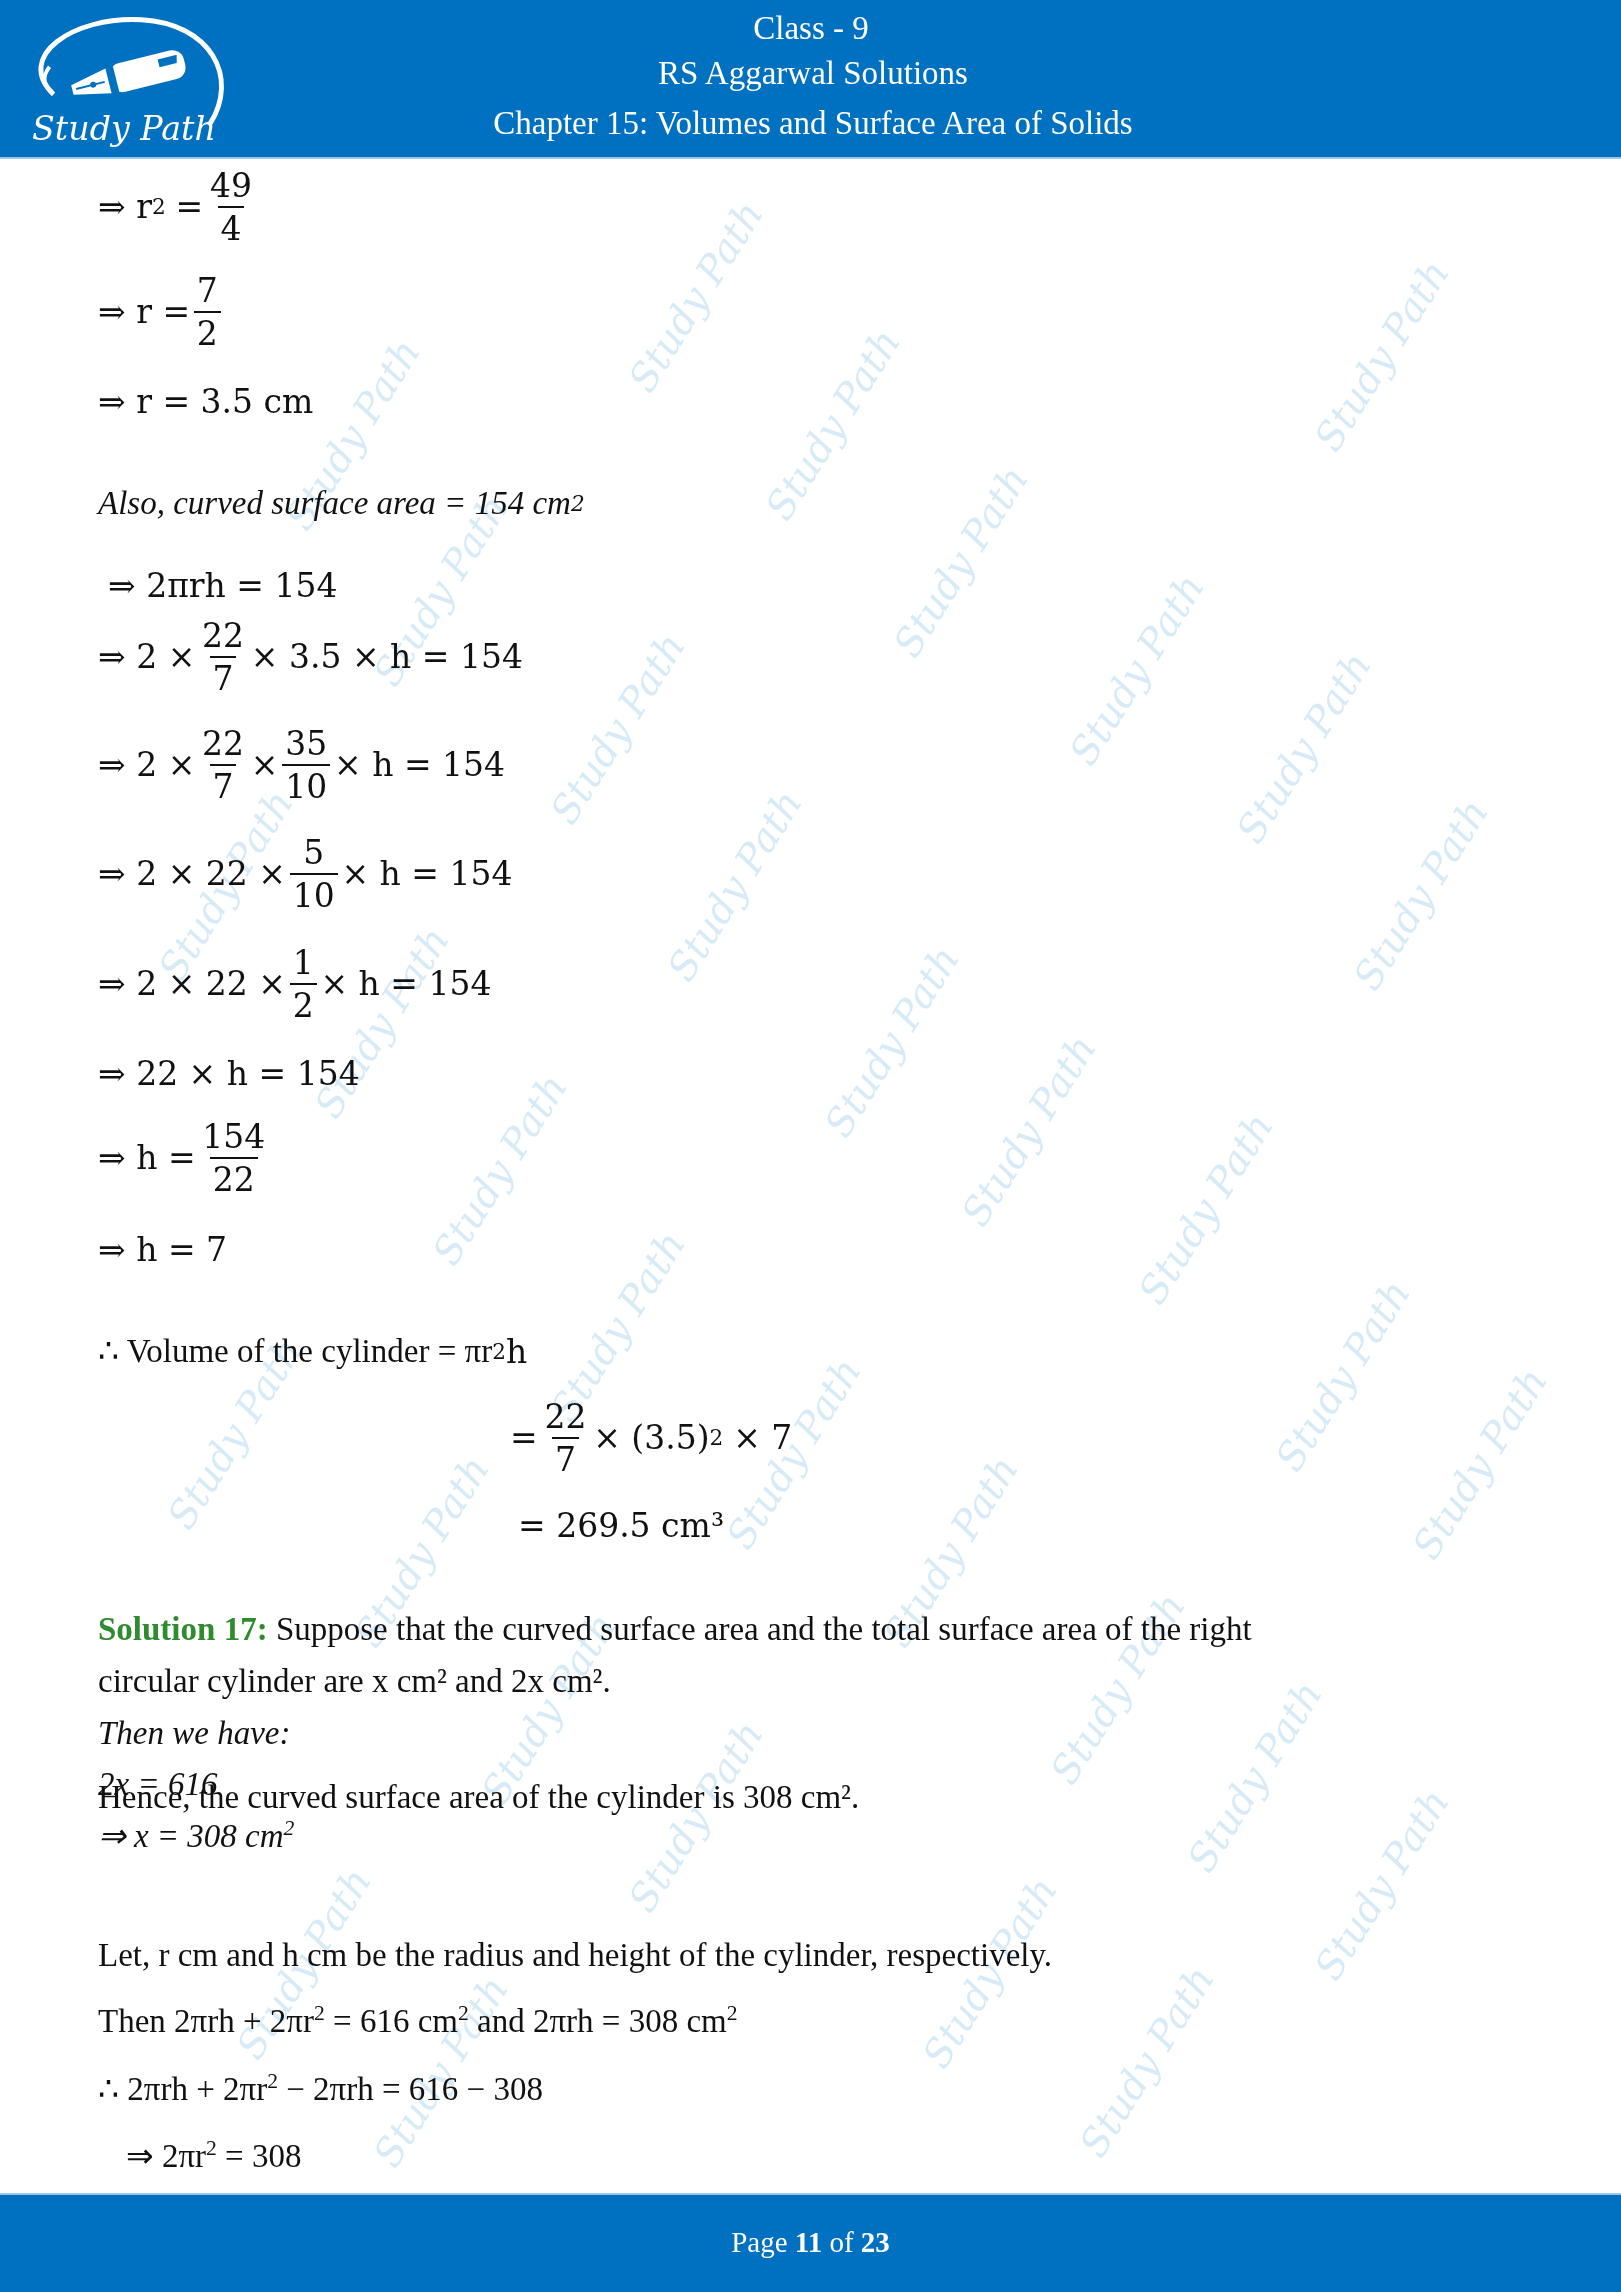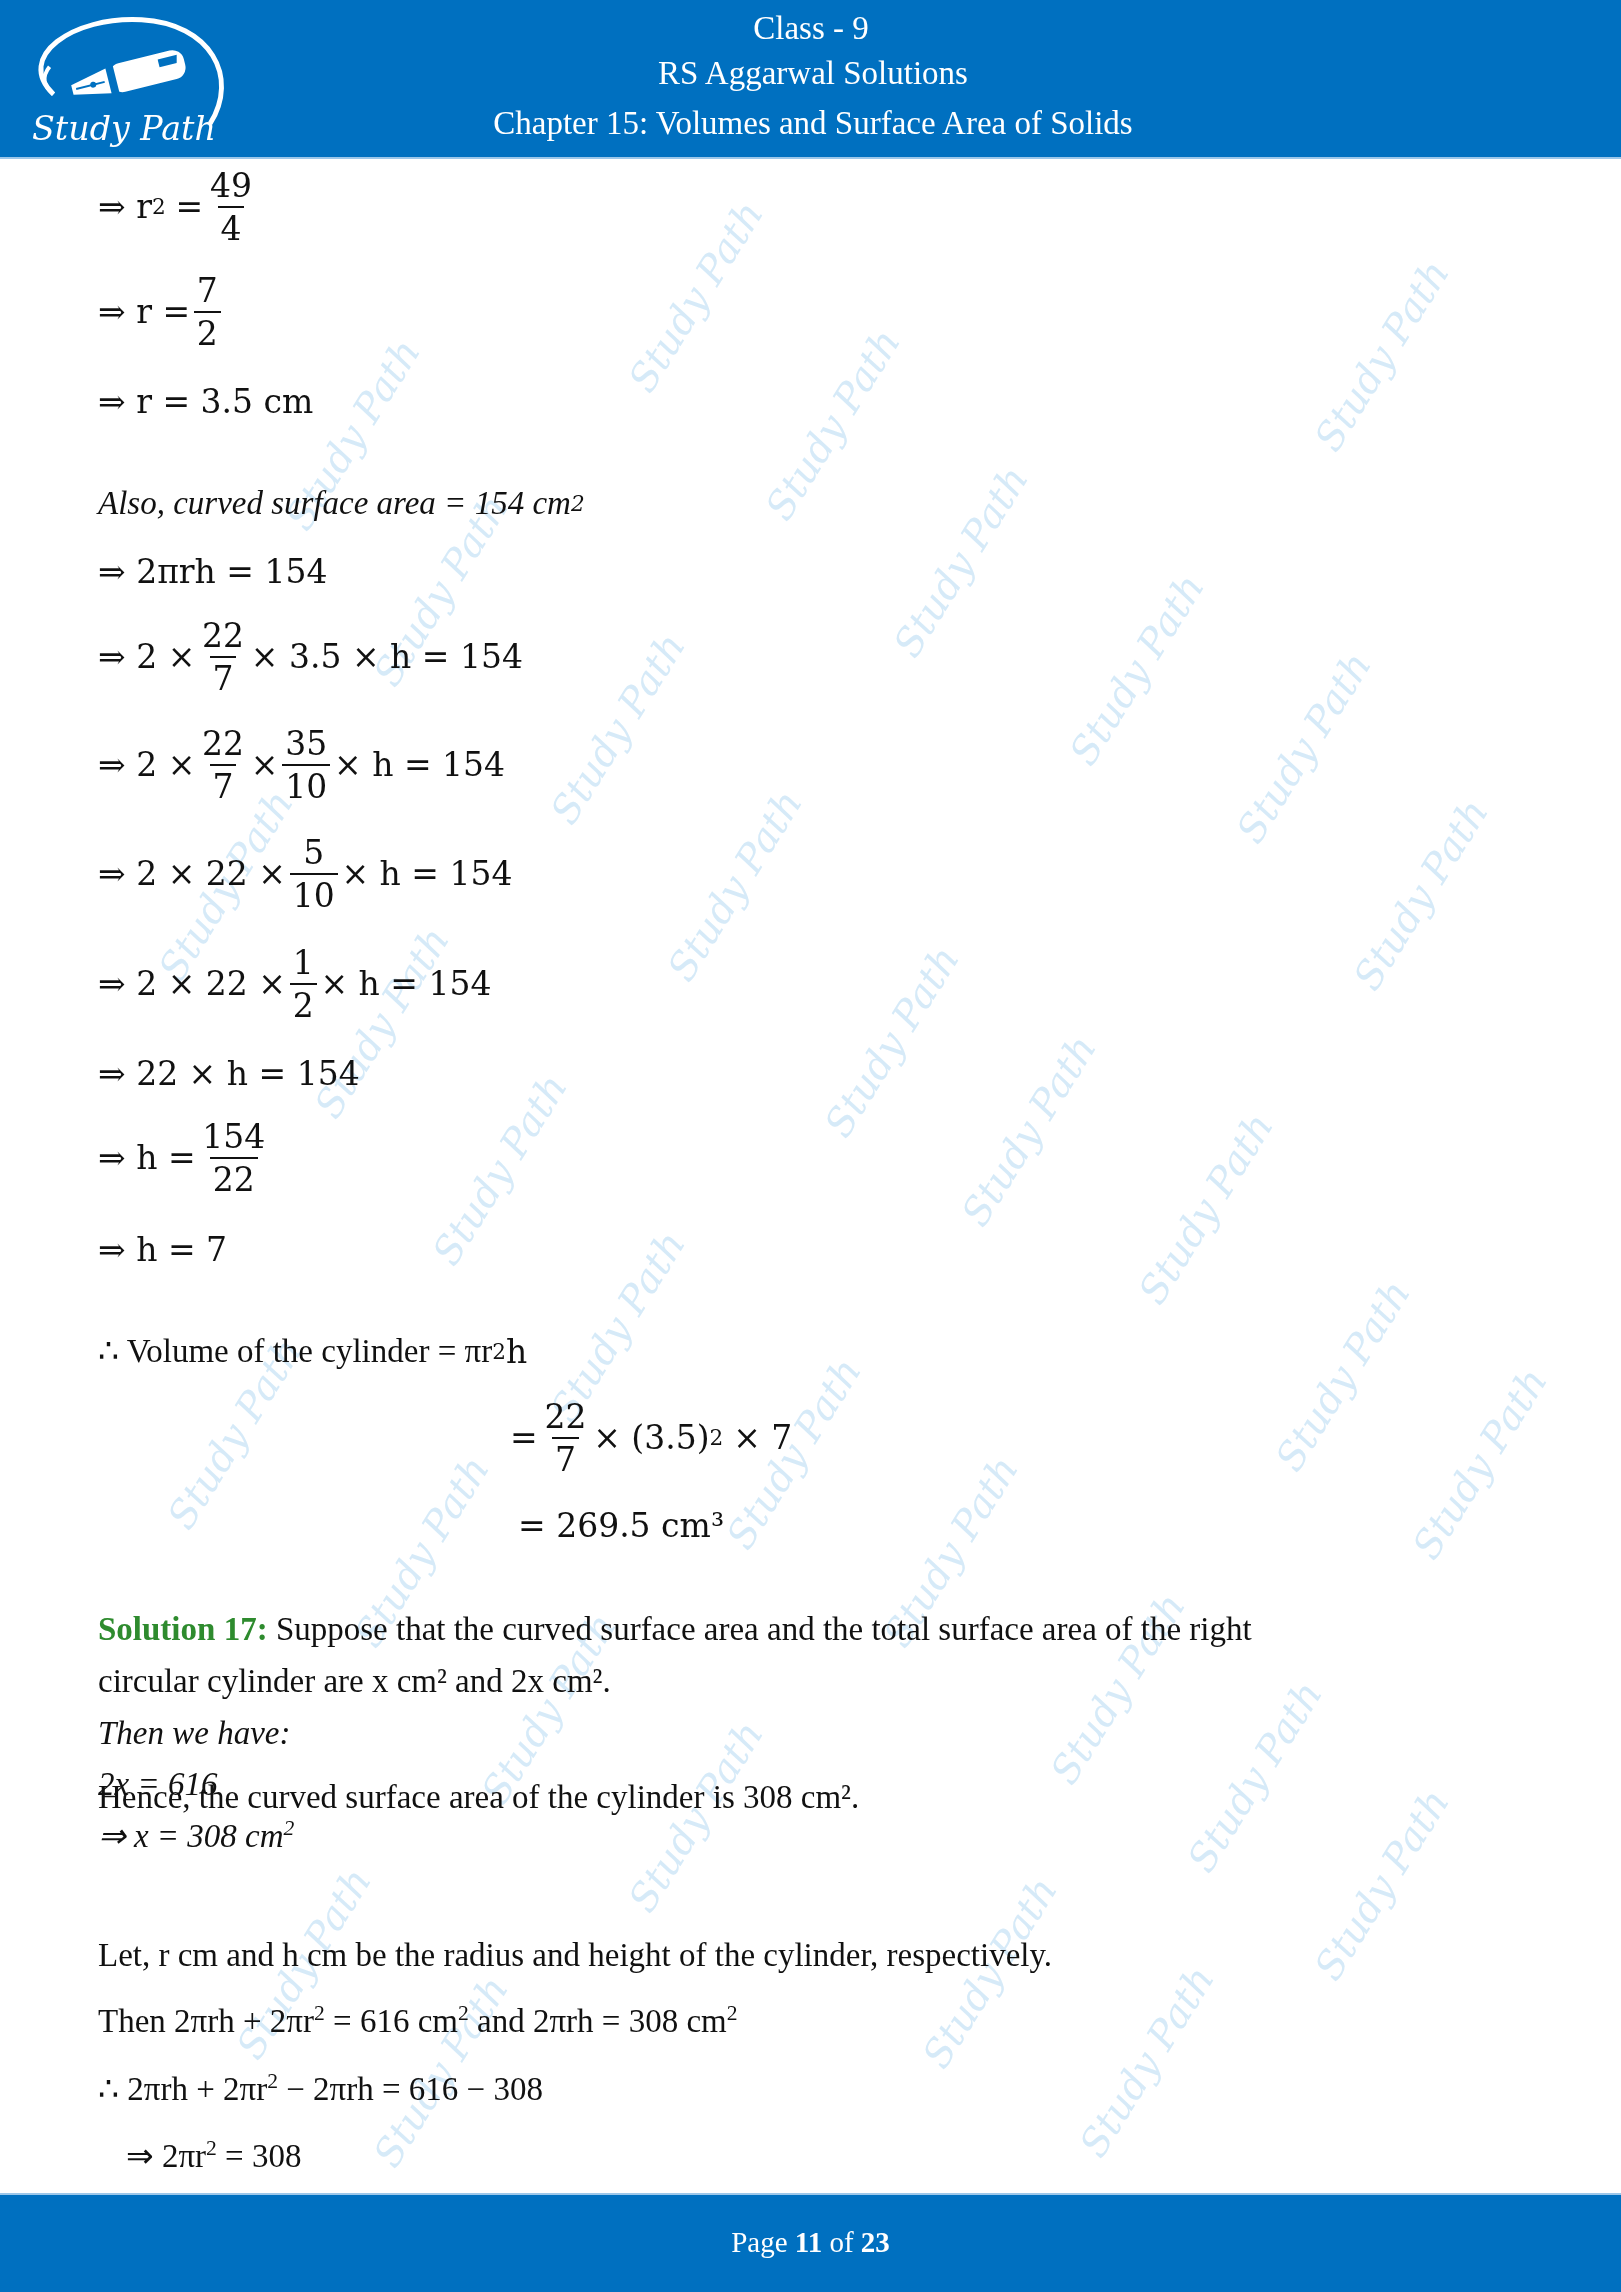--- a/index.html
+++ b/index.html
@@ -138,21 +138,21 @@
   </span>
 </div>
 
 <div class="line" style="top:385px;">⇒ r = 3.5 cm</div>
 
 <div class="line" style="top:487px;font-style:italic;">
   <span style="font-family:'Liberation Serif',serif;">Also, curved surface area = 154  cm</span>
     <sup>2</sup>
 </div>
 
-<div class="line" style="top:555px;">⇒ 2πrh = 154</div>
+<div class="line" style="top:569px;margin-left:10px;">⇒ 2πrh = 154</div>
 
 <div class="line" style="top:619px;">
   <span>⇒ 2 ×</span>
   <span class="frac">
     <span class="num">22</span>
     <span class="den">7</span>
   </span>
   <span>× 3.5 × h  = 154</span>
 </div>
 

